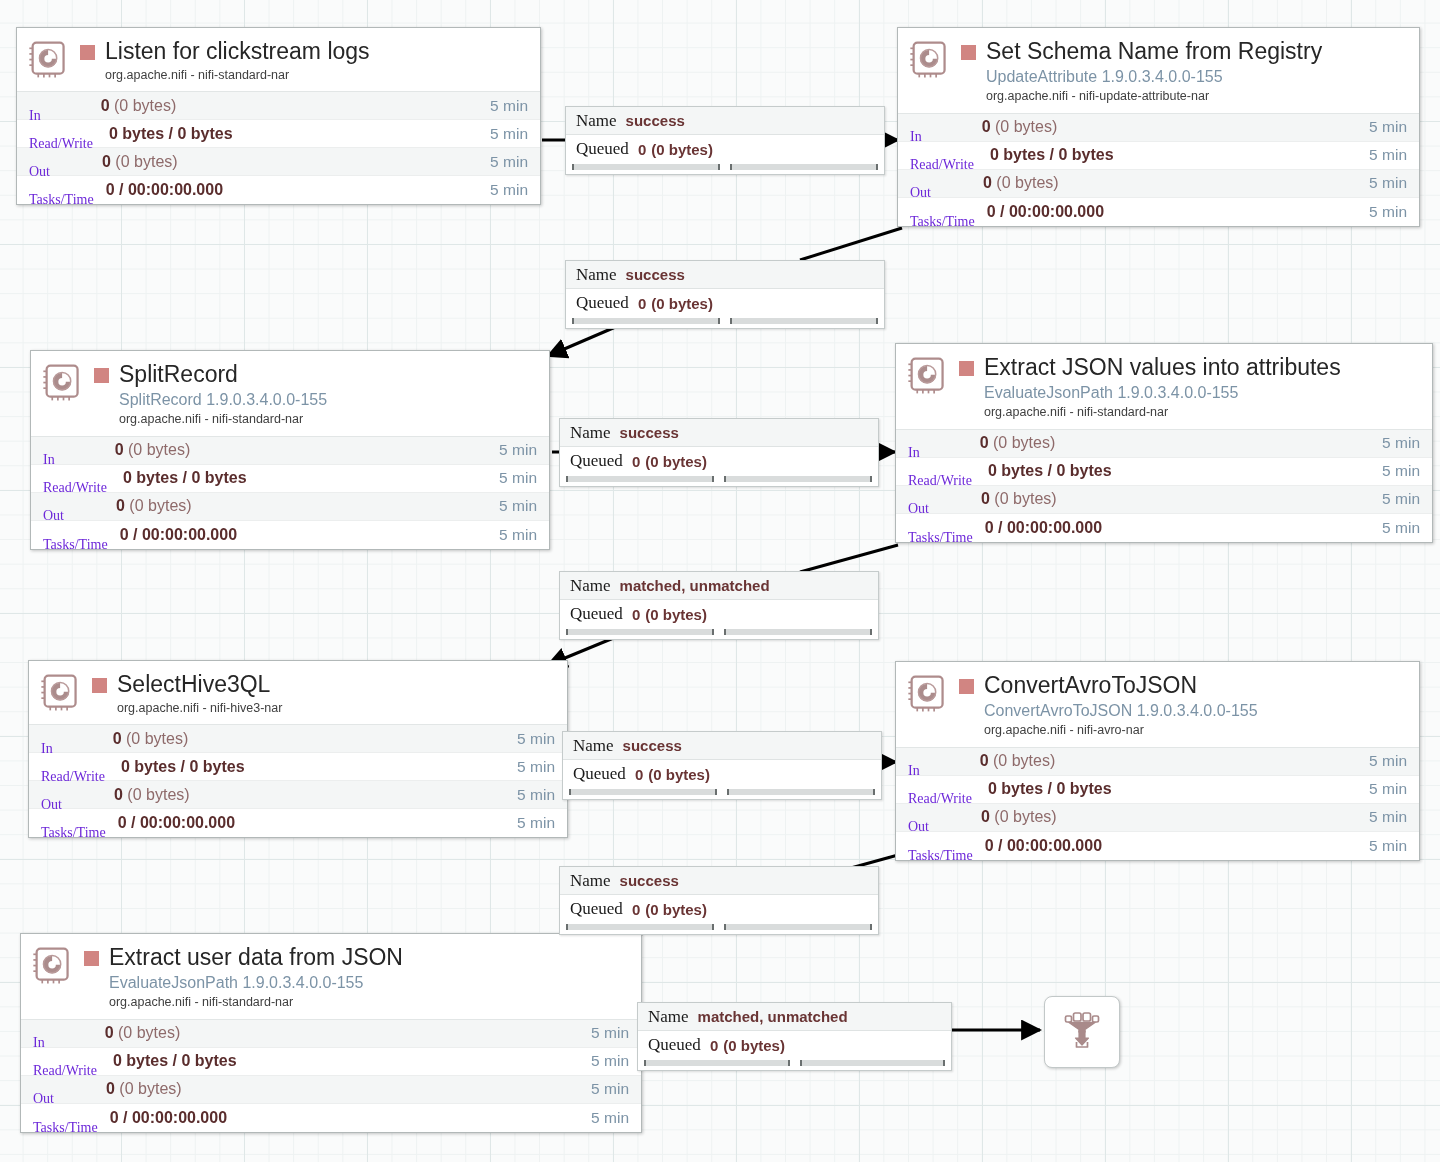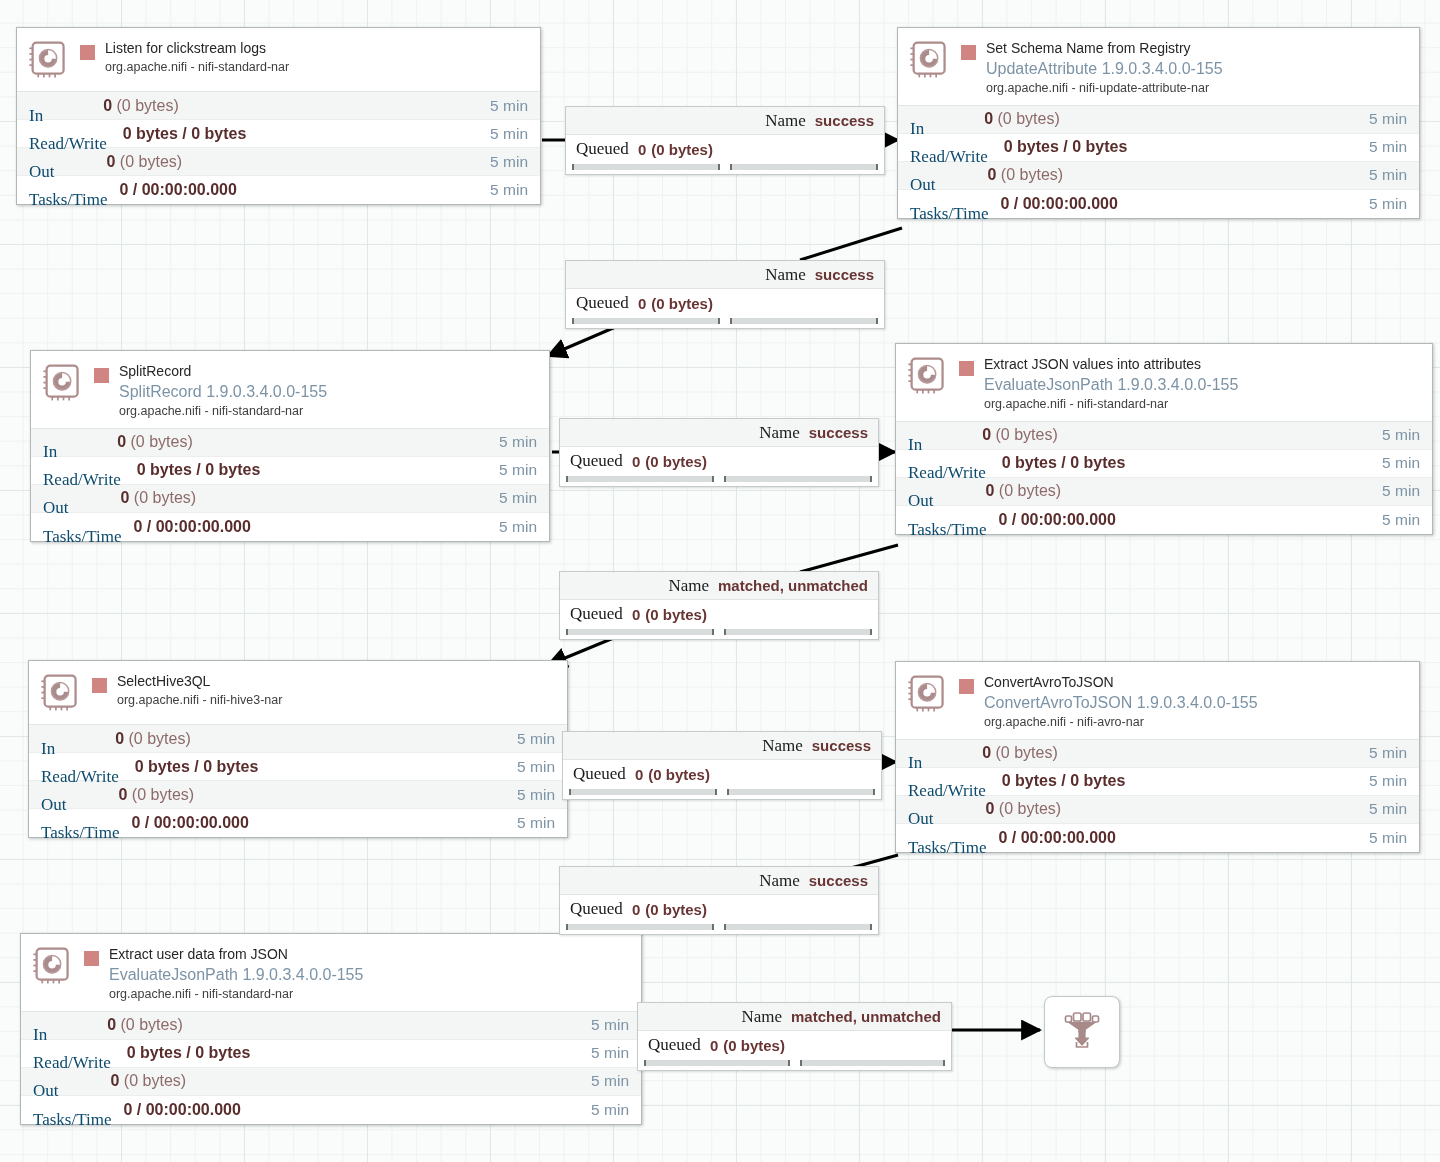--- a/index.html
+++ b/index.html
@@ -40,21 +40,21 @@
   }
   .proc-icon { width: 45px; height: 45px; flex: 0 0 45px; margin-right: 4px; }
   .run-dot {
     width: 15px; height: 15px;
     background: #d18582;
     flex: 0 0 15px;
     margin: 7px 10px 0 4px;
   }
   .proc-titles { min-width: 0; flex: 1 1 auto; padding-top: 1px; }
   .proc-name {
-    font-size: 14px; color: #262626; line-height: 1.12;
+    font-size: 23px; color: #262626; line-height: 1.12;
     white-space: nowrap; overflow: hidden;
   }
   .proc-type {
     font-size: 16px; color: #7c93a6; line-height: 1.2; margin-top: 2px;
     white-space: nowrap; overflow: hidden;
   }
   .proc-bundle {
     font-size: 12.5px; color: #404040; line-height: 1.25; margin-top: 3px;
     white-space: nowrap; overflow: hidden;
   }
@@ -63,21 +63,21 @@
     display: flex; align-items: center;
     height: 28px;
     border-bottom: 1px solid #eceeee;
     padding: 0 12px 0 12px;
     font-size: 16px;
   }
   .stat-row:last-child { border-bottom: none; }
   .stat-row.alt { background: #f4f6f6; }
   .stat-label {
     font-family: "Liberation Serif", serif;
-    color: #0c4a6e; font-size: 17px;
+    color: #6d28d9; font-size: 14px;
     flex: 0 0 auto;
     margin-top: 20px;
   }
   .stat-value {
     color: #693434; font-size: 16px;
     flex: 1 1 auto;
   }
   .stat-value b { font-weight: bold; color: #5a2d2d; }
   .stat-value .muted { color: #8e6a6a; font-weight: normal; }
   .stat-time { color: #7c93a6; font-size: 15.5px; flex: 0 0 auto; }
@@ -89,21 +89,20 @@
     border: 1px solid #c5cbcb;
     box-shadow: 1px 1px 2px rgba(0,0,0,0.13);
     z-index: 30;
   }
   .conn-name-row {
     background: #f4f6f6;
     height: 28px;
     display: flex; align-items: center;
     padding: 0 10px;
     border-bottom: 1px solid #dfe3e3;
-    justify-content: flex-end;
   }
   .conn-queue-row {
     background: #ffffff;
     height: 28px;
     display: flex; align-items: center;
     padding: 0 10px;
   }
   .conn-key {
     font-family: "Liberation Serif", serif;
     font-size: 17px; color: #1a1a1a; margin-right: 9px;

